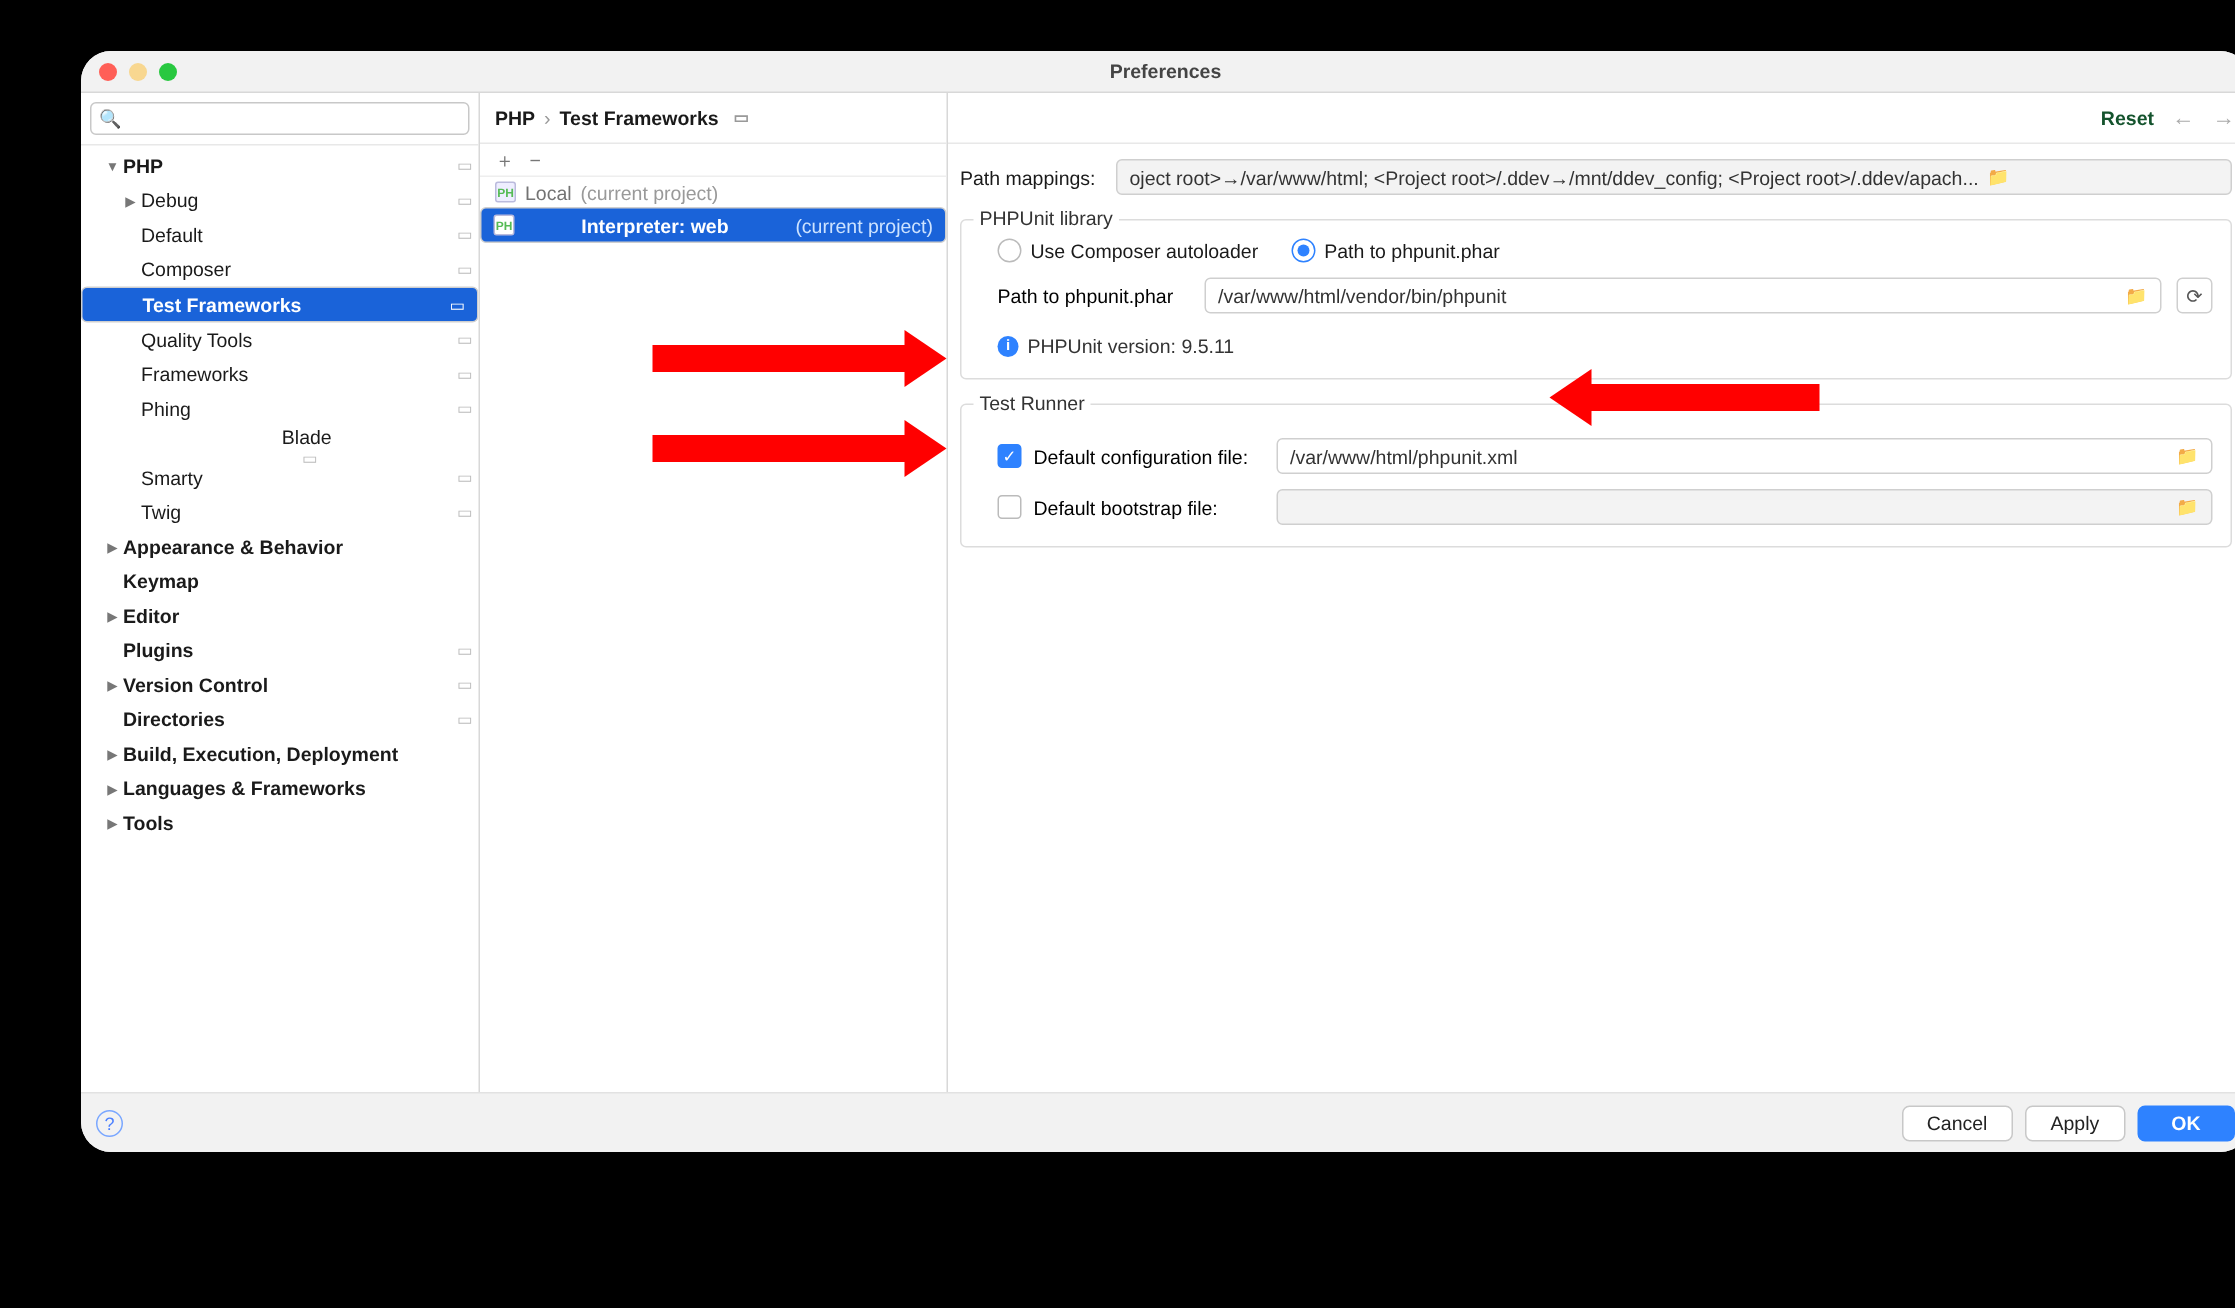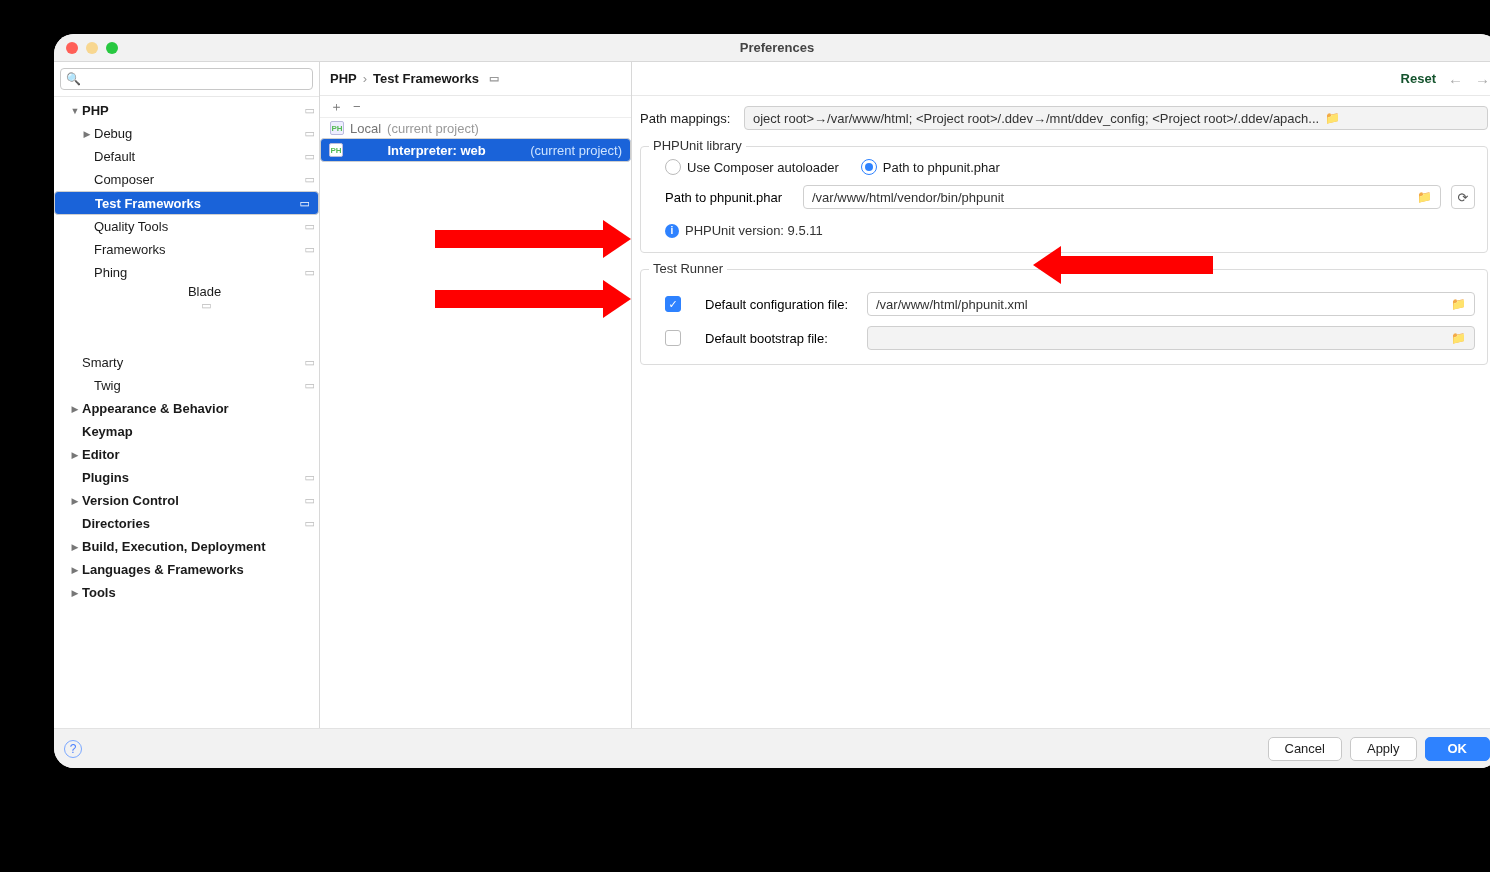--- a/index.html
+++ b/index.html
@@ -63,21 +63,21 @@
 .radio.on { border-color: #2e82ff; }
 .radio.on::after { content: ""; width: 8px; height: 8px; border-radius: 50%; background: #2e82ff; }
 .ritem { display: inline-flex; align-items: center; color: #1a1a1a; cursor: pointer; }
 .pathrow { display: flex; align-items: center; gap: 10px; padding-left: 12px; margin-top: 10px; }
 .pathrow .plabel { width: 128px; }
 .infoline { display: flex; align-items: center; gap: 6px; padding-left: 12px; margin-top: 14px; color: #333; }
 .infoico { width: 14px; height: 14px; border-radius: 50%; background: #2e82ff; color: #fff; font-size: 10px; font-weight: 700; display: inline-flex; align-items: center; justify-content: center; }
 .chkrow { display: flex; align-items: center; gap: 8px; padding-left: 12px; margin-top: 10px; }
 .chk { width: 16px; height: 16px; border: 1px solid #bbb; border-radius: 3px; display: inline-flex; align-items: center; justify-content: center; font-size: 11px; color: #fff; }
 .chk.on { background: #2e82ff; border-color: #2e82ff; }
-.chkrow .clabel { width: 154px; margin-left: 16px; }
+.chkrow .clabel { width: 154px; }
 .chkrow .txt { flex: 1; }
 
 .footer { height: 40px; border-top: 1px solid #e2e2e2; background: #f2f2f2; display: flex; align-items: center; padding: 0 10px; }
 .help { width: 18px; height: 18px; border-radius: 50%; border: 1.5px solid #7aa7ff; color: #4a7fff; font-size: 12px; display: flex; align-items: center; justify-content: center; }
 .spacer { flex: 1; }
 .btn { height: 24px; padding: 0 16px; border: 1px solid #c8c8c8; border-radius: 5px; background: #fff; margin-left: 8px; color: #222; cursor: pointer; display: inline-flex; align-items: center; }
 .btn.primary { background: #2e82ff; border-color: #2e82ff; color: #fff; font-weight: 600; padding: 0 22px; }
 
 .arrow { position: absolute; height: 30px; pointer-events: none; }
 .arrow .shaft { position: absolute; top: 6px; height: 18px; background: #ff0000; }
@@ -139,21 +139,21 @@
             <span class="gear">▭</span>
           </div>
           <div class="trow" style="padding-left: 40px; gap: 36px;">
             <span class="lbl">Phing</span>
             <span class="gear">▭</span>
           </div>
           <div class="trow" style="padding-left: 40px; flex-direction: column;">
             <span class="lbl">Blade</span>
             <span class="gear">▭</span>
           </div>
-          <div class="trow" style="padding-left: 28px; margin-top: 44px;">
+          <div class="trow" style="padding-left: 40px;">
             <span class="lbl">Smarty</span>
             <span class="gear">▭</span>
           </div>
           <div class="trow" style="padding-left: 40px;">
             <span class="lbl">Twig</span>
             <span class="gear">▭</span>
           </div>
           <div class="trow" style="padding-left: 16px;">
             <span class="disc">▶</span>
             <span class="lbl bold">Appearance &amp; Behavior</span>

